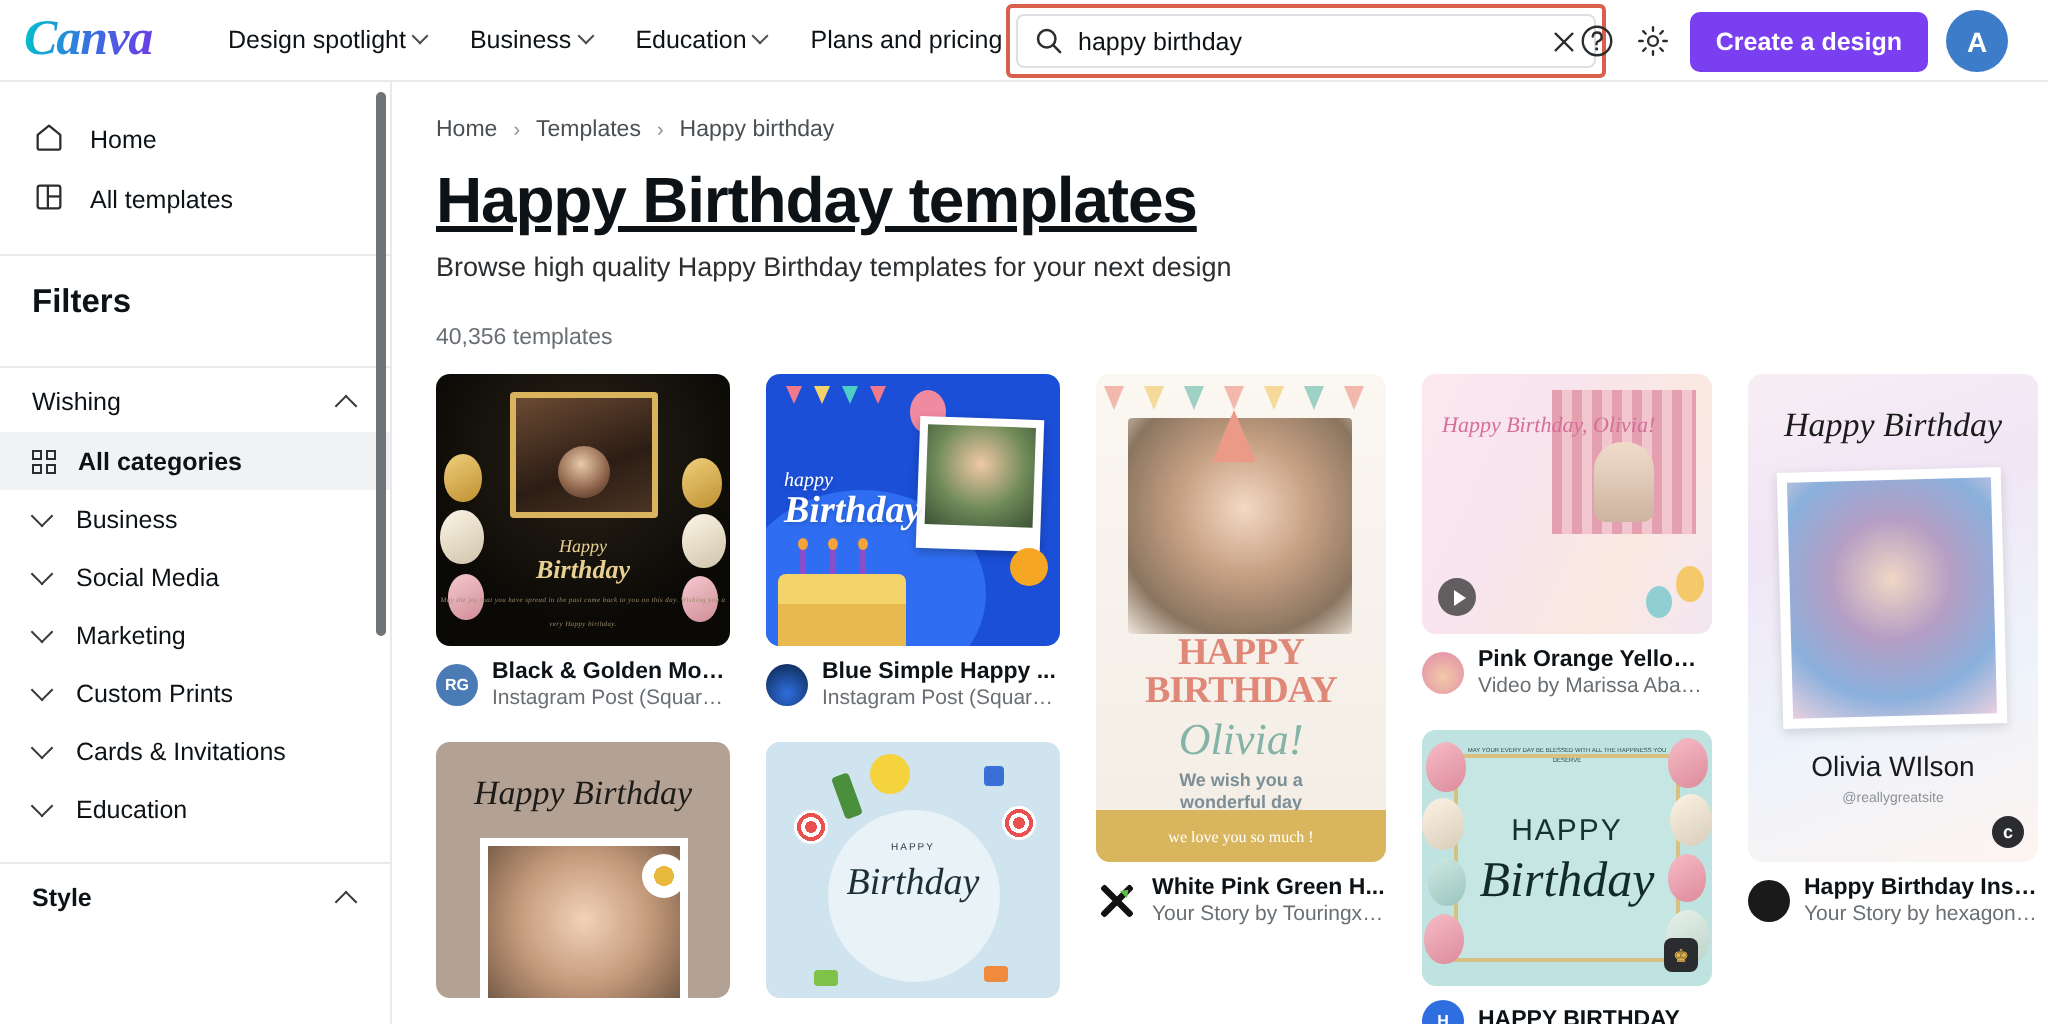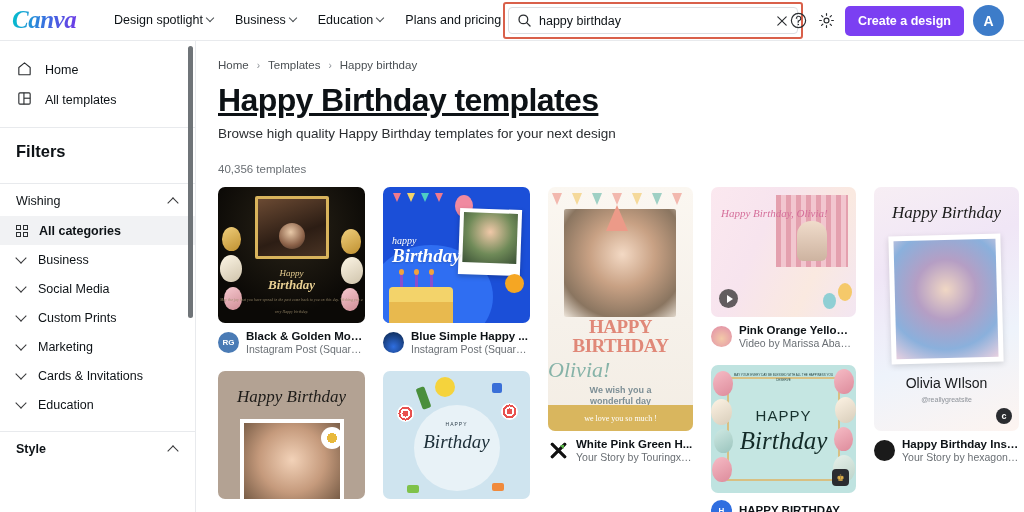--- a/index.html
+++ b/index.html
@@ -297,21 +297,21 @@
   .t3 .bunt i:nth-child(4){left:60px;border-top-color:#f2b8ae;}
   .t3 .bunt i:nth-child(5){left:80px;border-top-color:#f5d99a;}
   .t3 .bunt i:nth-child(6){left:100px;border-top-color:#9fd0c4;}
   .t3 .bunt i:nth-child(7){left:120px;border-top-color:#f2b8ae;}
   .t3 .hbig {
     position: absolute; left: 0; right: 0; top: 130px; text-align: center;
     font-family: "Liberation Serif", serif; font-weight: 700;
     color: #e08878; font-size: 19px; line-height: 19px; letter-spacing: -0.5px;
   }
   .t3 .nm {
-    position: absolute; left: 0; right: 0; top: 170px; text-align: left;
+    position: absolute; left: 0; right: 0; top: 170px; text-align: center;
     font-family: "Liberation Serif", serif; font-style: italic;
     color: #86b3a8; font-size: 22px;
   }
   .t3 .wish {
     position: absolute; left: 0; right: 0; top: 198px; text-align: center;
     font-size: 9px; color: #7d8f96; line-height: 11px; font-weight: 700;
   }
   .t3 .band {
     position: absolute; left: 0; right: 0; bottom: 0; height: 26px;
     background: #d9b65e; display: flex; align-items: center; justify-content: center;
@@ -539,25 +539,25 @@
     <div class="cat-item">
       <span class="chev-dn"></span>
       <span>Business</span>
     </div>
     <div class="cat-item">
       <span class="chev-dn"></span>
       <span>Social Media</span>
     </div>
     <div class="cat-item">
       <span class="chev-dn"></span>
-      <span>Custom Prints</span>
+      <span>Marketing</span>
     </div>
     <div class="cat-item">
       <span class="chev-dn"></span>
-      <span>Marketing</span>
+      <span>Custom Prints</span>
     </div>
     <div class="cat-item">
       <span class="chev-dn"></span>
       <span>Cards &amp; Invitations</span>
     </div>
     <div class="cat-item">
       <span class="chev-dn"></span>
       <span>Education</span>
     </div>
 

